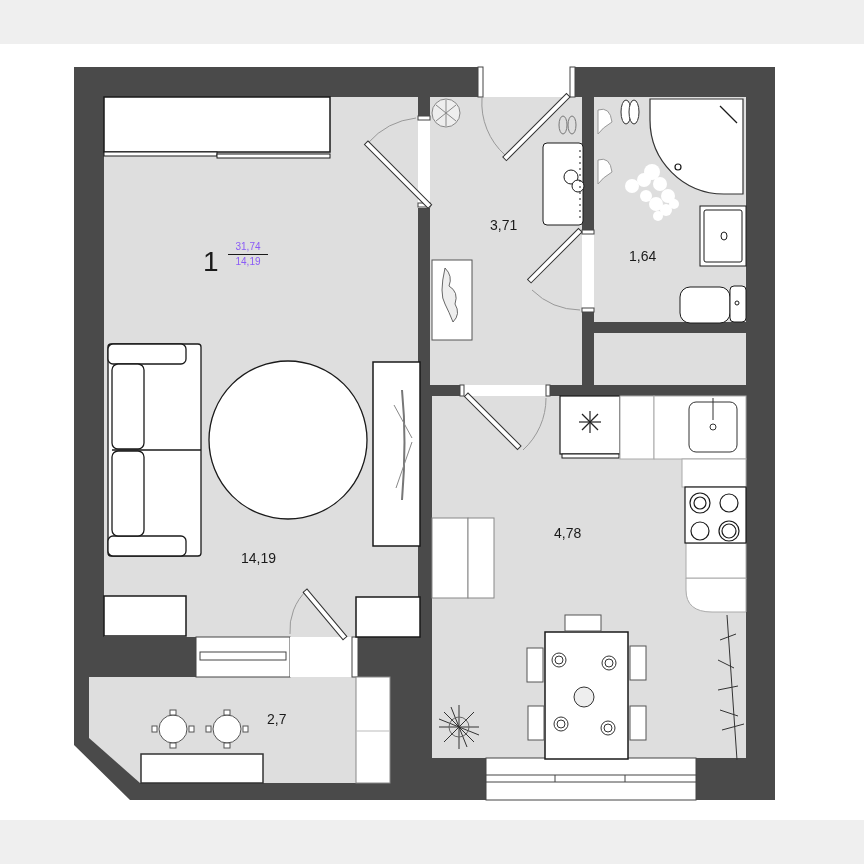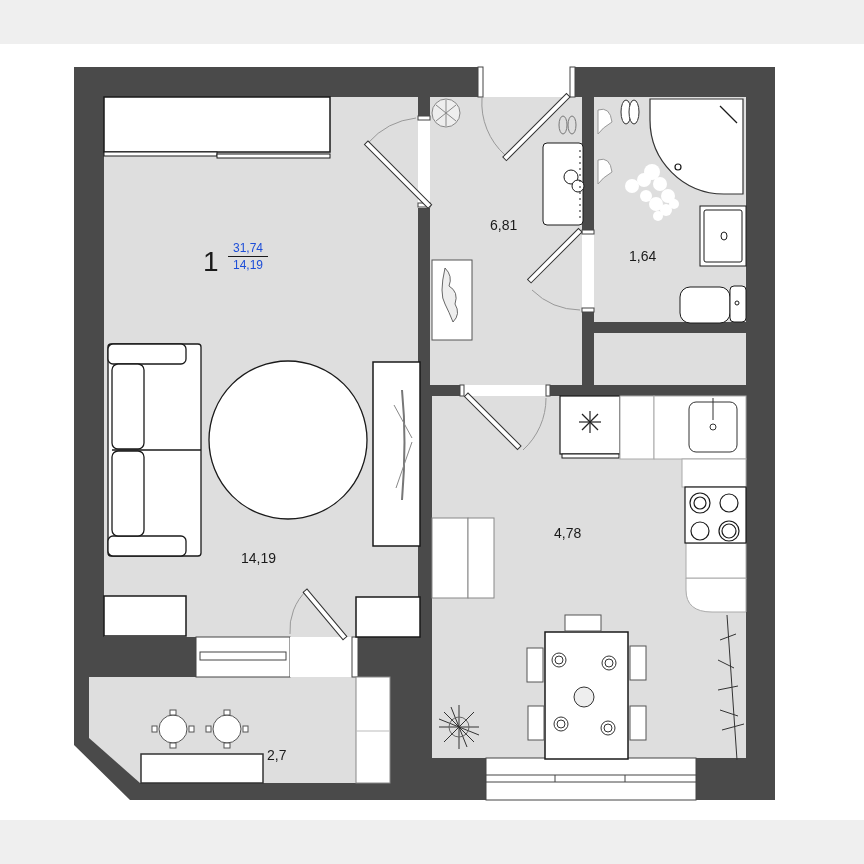--- a/index.html
+++ b/index.html
@@ -2,21 +2,21 @@
 <html><head>
 <meta charset="utf-8">
 <style>
   html, body { margin:0; padding:0; }
   body { width:864px; height:864px; background:#ffffff; position:relative; overflow:hidden; font-family:"Liberation Sans", sans-serif; }
   .band-top { position:absolute; left:0; top:0; width:864px; height:44px; background:#efefef; }
   .band-bottom { position:absolute; left:0; top:820px; width:864px; height:44px; background:#efefef; }
   svg { position:absolute; left:0; top:0; }
   .lbl { position:absolute; color:#1a1a1a; font-size:14px; line-height:1; }
   .room-num { position:absolute; font-size:28px; color:#1a1a1a; line-height:1; }
-  .frac { position:absolute; font-size:12px; color:#1d4ed8; text-align:center; line-height:1; }
+  .frac { position:absolute; font-size:10px; color:#8b5cf6; text-align:center; line-height:1; }
   .frac .top { display:block; padding-bottom:2px; border-bottom:1.5px solid #1a1a1a; }
   .frac .bot { display:block; padding-top:2px; }
 </style>
 </head>
 <body>
 
 <div class="band-top"></div>
 <div class="band-bottom"></div>
 
 <svg width="864" height="864" viewBox="0 0 864 864">
@@ -266,16 +266,16 @@
     <line x1="356" y1="731" x2="390" y2="731" stroke="#bbb"></line>
   </g>
 </svg>
 
 <span class="room-num" style="left:203px;top:248px;">1</span>
 <div class="frac" style="left:228px;top:242px;width:40px;">
   <span class="top">31,74</span>
   <span class="bot">14,19</span>
 </div>
 <span class="lbl" style="left:241px;top:551px;">14,19</span>
-<span class="lbl" style="left:490px;top:218px;">6,81</span>
+<span class="lbl" style="left:490px;top:218px;">3,71</span>
 <span class="lbl" style="left:629px;top:249px;">1,64</span>
 <span class="lbl" style="left:554px;top:526px;">4,78</span>
-<span class="lbl" style="left:267px;top:748px;">2,7</span>
+<span class="lbl" style="left:267px;top:712px;">2,7</span>
 
 </body></html>

